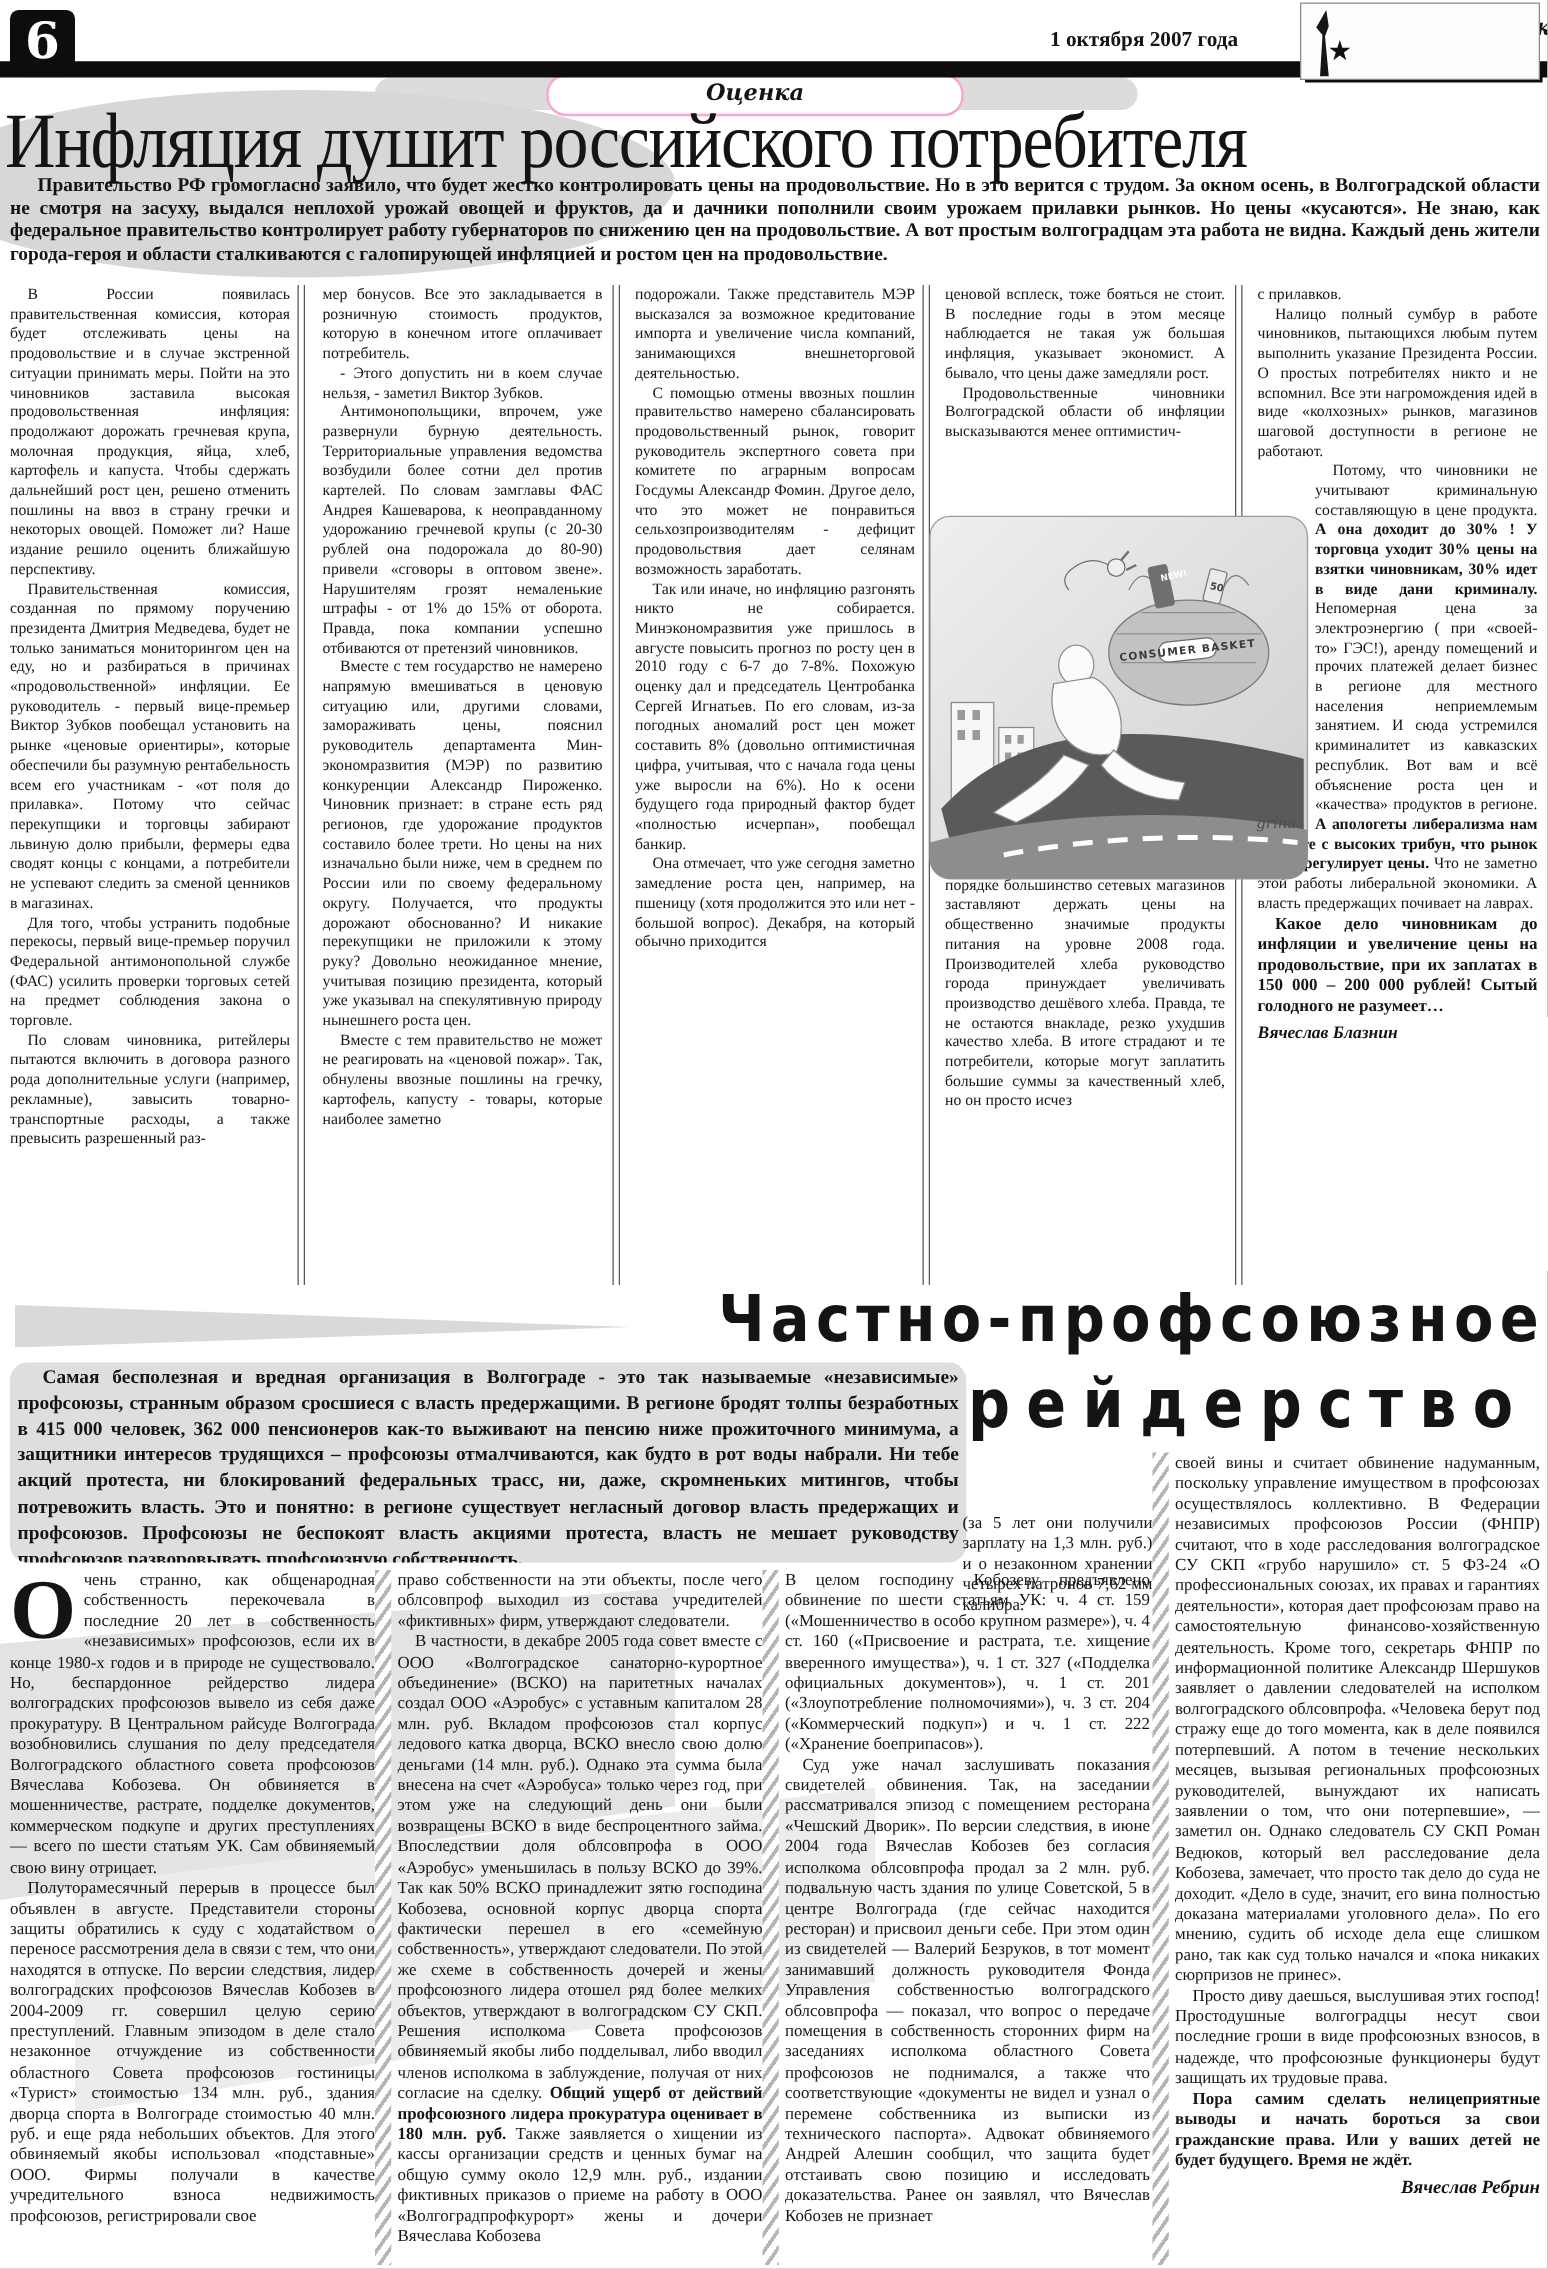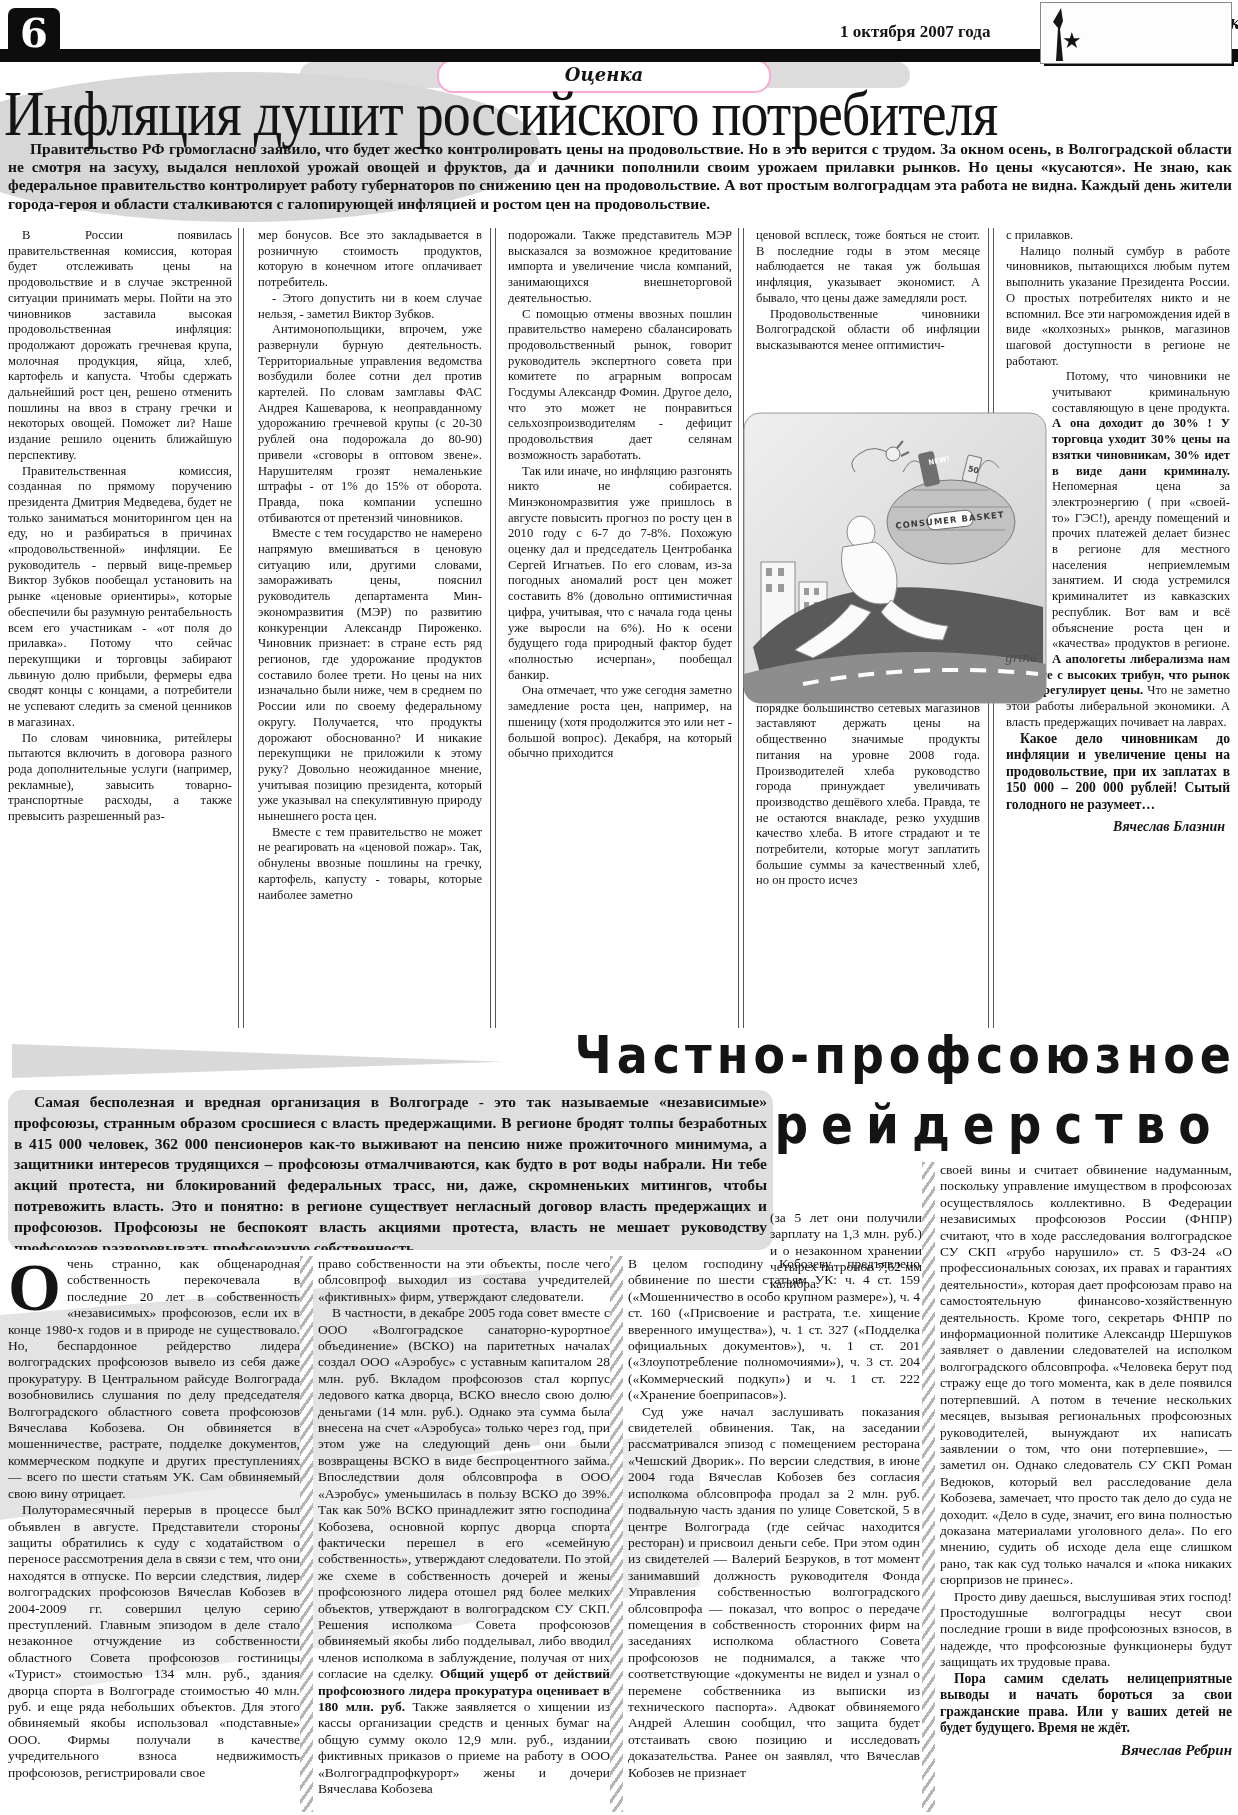--- a/index.html
+++ b/index.html
@@ -30,21 +30,21 @@
              transform:scaleY(1.12);transform-origin:top left;letter-spacing:-1px;white-space:nowrap;}
   #lead1{left:8px;top:140px;width:1224px;font:bold 15.5px/18.2px "Liberation Serif",serif;text-align:justify;text-indent:22px;}
   .cols1{left:8px;top:228px;height:800px;overflow:hidden;font:12.6px/15.7px "Liberation Serif",serif;text-align:justify;}
   .c1a{width:224px;}
   .p{margin:0;text-indent:14px;}
   .q{margin:0;text-indent:14px;}
   .div2{width:4px;border-left:1px solid #555;border-right:1px solid #555;}
   .d1{left:238px;}.d2{left:490px;}.d3{left:738px;}.d4{left:988px;}
   .vdiv{position:absolute;top:228px;height:800px;}
   .boldp{font-weight:bold;font-size:13.6px;line-height:16.6px;}
-  .sig{font:italic bold 14px/20px "Liberation Serif",serif;text-align:right;margin:4px 5px 0 0;}
+  .sig{font:italic bold 14px/20px "Liberation Serif",serif;text-align:left;margin:4px 5px 0 0;}
   #fig-gap{height:300px;}
   .cutout{float:left;width:46px;height:292px;}
   #figure1{left:743px;top:412px;width:304px;height:292px;z-index:2;}
   
   #wedge{left:12px;top:1044px;width:492px;height:34px;background:#d9d9d9;
          clip-path:polygon(0 0,0 100%,100% 52%);}
   #headline2a{left:430px;top:1026px;width:806px;font:900 46px/52px "DejaVu Sans",sans-serif;
               letter-spacing:5px;text-align:right;white-space:nowrap;transform:scaleY(1.12);transform-origin:top right;}
   #headline2b{left:760px;top:1092px;width:478px;font:900 47px/56px "DejaVu Sans",sans-serif;
               letter-spacing:13px;text-align:center;white-space:nowrap;transform:scaleY(1.15);transform-origin:top left;}
@@ -96,20 +96,21 @@
   <div class="abs" id="lead1">Правительство РФ громогласно заявило, что будет жестко контролировать цены на продовольствие. Но в это верится с трудом. За окном осень, в Волгоградской области не смотря на засуху, выдался неплохой урожай овощей и фруктов, да и дачники пополнили своим урожаем прилавки рынков. Но цены «кусаются». Не знаю, как федеральное правительство контролирует работу губернаторов по снижению цен на продовольствие. А вот простым волгоградцам эта работа не видна. Каждый день жители города-героя и области сталкиваются с галопирующей инфляцией и ростом цен на продовольствие.</div>
 
   <div class="vdiv div2 d1"></div>
   <div class="vdiv div2 d2"></div>
   <div class="vdiv div2 d3"></div>
   <div class="vdiv div2 d4"></div>
 
   <div class="abs cols1 c1a" style="left:8px">
     <p class="p">В России появилась правительственная комиссия, которая будет отслеживать цены на продовольствие и в случае экстренной ситуации принимать меры. Пойти на это чиновников заставила высокая продовольственная инфляция: продолжают дорожать гречневая крупа, молочная продукция, яйца, хлеб, картофель и капуста. Чтобы сдержать дальнейший рост цен, решено отменить пошлины на ввоз в страну гречки и некоторых овощей. Поможет ли? Наше издание решило оценить ближайшую перспективу.</p>
     <p class="p">Правительственная комиссия, созданная по прямому поручению президента Дмитрия Медведева, будет не только заниматься мониторингом цен на еду, но и разбираться в причинах «продовольственной» инфляции. Ее руководитель - первый вице-премьер Виктор Зубков пообещал установить на рынке «ценовые ориентиры», которые обеспечили бы разумную рентабельность всем его участникам - «от поля до прилавка». Потому что сейчас перекупщики и торговцы забирают львиную долю прибыли, фермеры едва сводят концы с концами, а потребители не успевают следить за сменой ценников в магазинах.</p>
+    <p class="p">Для того, чтобы устранить подобные перекосы, первый вице-премьер поручил Федеральной антимонопольной службе (ФАС) усилить проверки торговых сетей на предмет соблюдения закона о торговле.</p>
     <p class="p">По словам чиновника, ритейлеры пытаются включить в договора разного рода дополнительные услуги (например, рекламные), завысить товарно-транспортные расходы, а также превысить разрешенный раз-</p>
   </div>
 
   <div class="abs cols1 c1a" style="left:258px">
     <p class="p" style="text-indent:0">мер бонусов. Все это закладывается в розничную стоимость продуктов, которую в конечном итоге оплачивает потребитель.</p>
     <p class="q">- Этого допустить ни в коем случае нельзя, - заметил Виктор Зубков.</p>
     <p class="p">Антимонопольщики, впрочем, уже развернули бурную деятельность. Территориальные управления ведомства возбудили более сотни дел против картелей. По словам замглавы ФАС Андрея Кашеварова, к неоправданному удорожанию гречневой крупы (с 20-30 рублей она подорожала до 80-90) привели «сговоры в оптовом звене». Нарушителям грозят немаленькие штрафы - от 1% до 15% от оборота. Правда, пока компании успешно отбиваются от претензий чиновников.</p>
     <p class="p">Вместе с тем государство не намерено напрямую вмешиваться в ценовую ситуацию или, другими словами, замораживать цены, пояснил руководитель департамента Мин-экономразвития (МЭР) по развитию конкуренции Александр Пироженко. Чиновник признает: в стране есть ряд регионов, где удорожание продуктов составило более трети. Но цены на них изначально были ниже, чем в среднем по России или по своему федеральному округу. Получается, что продукты дорожают обоснованно? И никакие перекупщики не приложили к этому руку? Довольно неожиданное мнение, учитывая позицию президента, который уже указывал на спекулятивную природу нынешнего роста цен.</p>
     <p class="p">Вместе с тем правительство не может не реагировать на «ценовой пожар». Так, обнулены ввозные пошлины на гречку, картофель, капусту - товары, которые наиболее заметно</p>
   </div>

